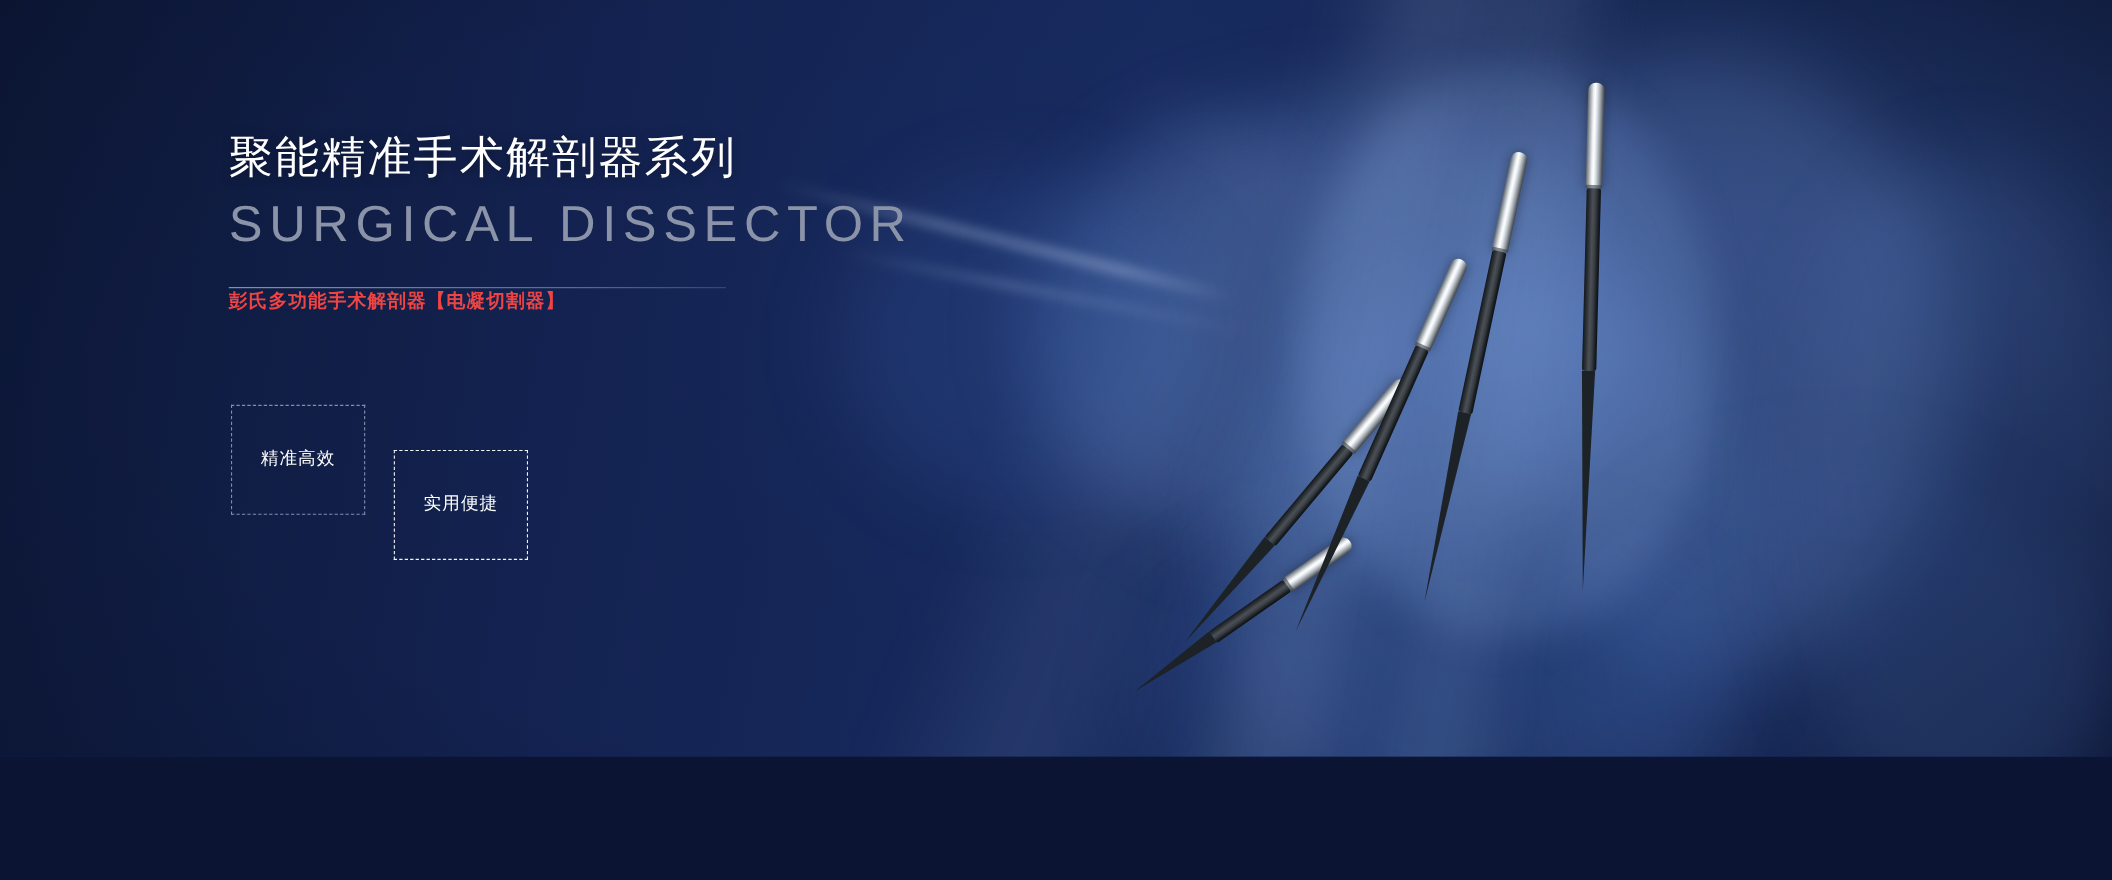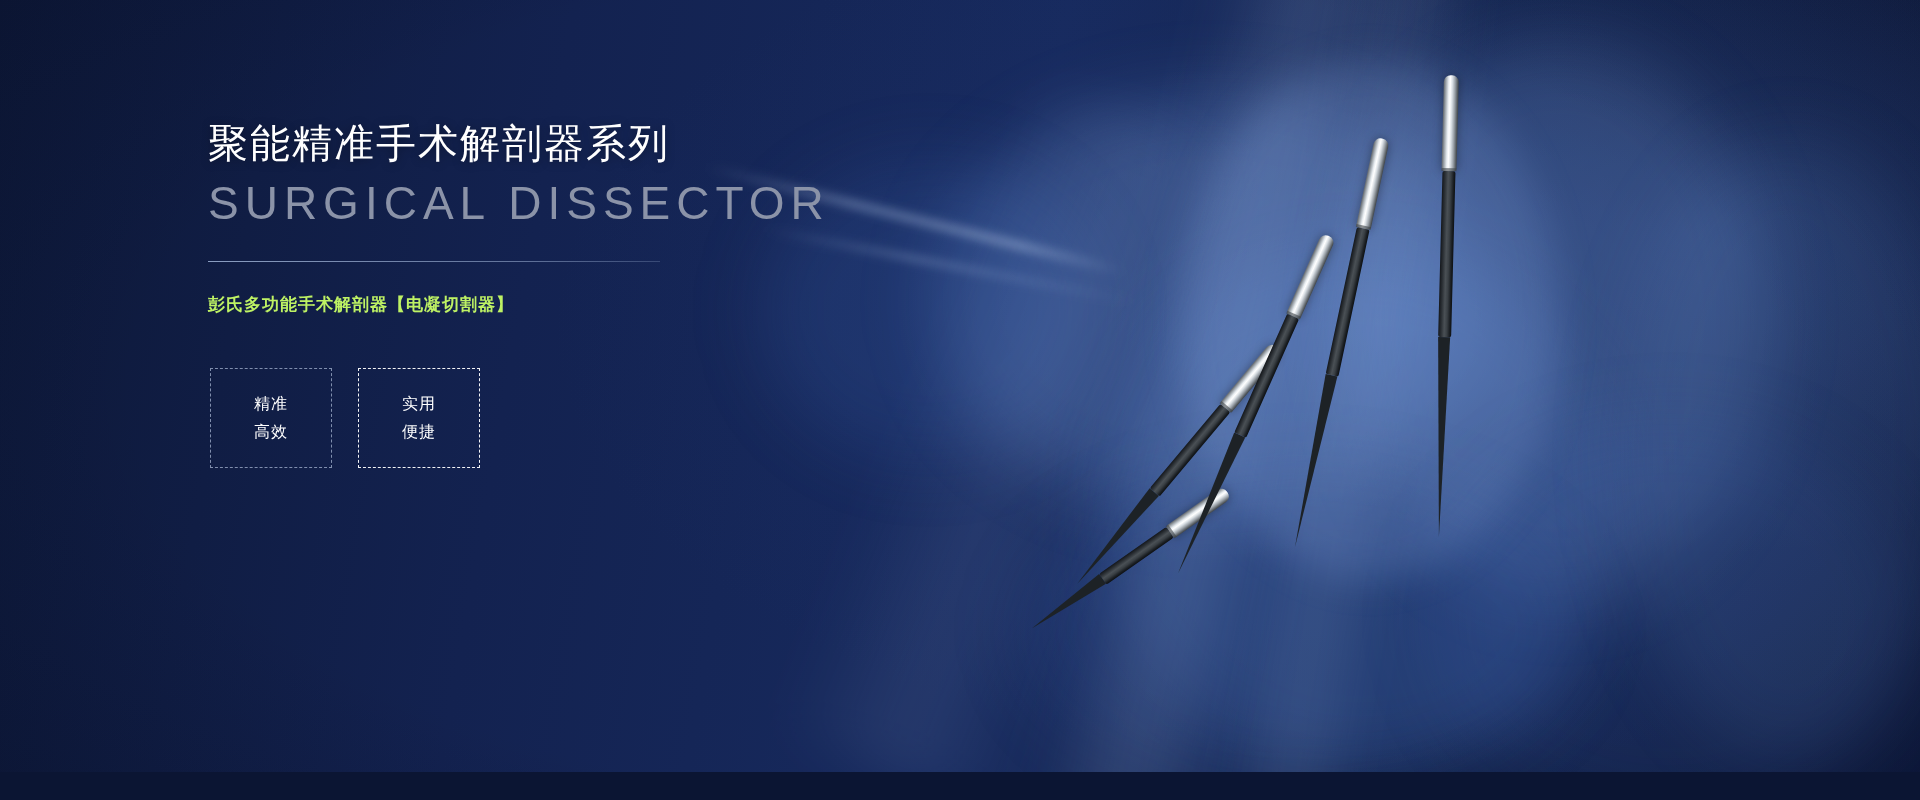--- a/index.html
+++ b/index.html
@@ -3,21 +3,21 @@
 <meta charset="utf-8">
 <style>
   html, body {
     margin: 0;
     padding: 0;
     background: #0b1533;
   }
   #banner {
     position: relative;
     width: 1920px;
-    height: 772px;
+    height: 688px;
     overflow: hidden;
     font-family: "Liberation Sans", "DejaVu Sans", sans-serif;
     background: #13224f;
   }
 
   
   .bg-base {
     position: absolute;
     inset: 0;
     background:
@@ -101,53 +101,53 @@
     letter-spacing: 6px;
     white-space: nowrap;
   }
   .divider {
     margin-top: 30px;
     width: 452px;
     height: 1px;
     background: linear-gradient(90deg, rgba(160,180,215,0.85) 0%, rgba(160,180,215,0.55) 70%, rgba(160,180,215,0.25) 100%);
   }
   .product-name {
-    margin-top: 31px;
     font-size: 17px;
-    color: #bef264;
+    color: #ef4444;
     font-weight: 700;
     letter-spacing: 1px;
     white-space: nowrap;
   }
 
   
   .features {
     position: absolute;
     left: 210px;
     top: 368px;
     display: flex;
     gap: 26px;
   }
   .feature-box {
     width: 120px;
     height: 98px;
     display: flex;
-    flex-direction: column;
+    flex-direction: row;
     align-items: center;
     justify-content: center;
     color: #ffffff;
     font-size: 16px;
     line-height: 1.75;
     letter-spacing: 1px;
   }
   .feature-box.dim {
     border: 1px dashed rgba(171,186,214,0.72);
   }
   .feature-box.bright {
     border: 1px dashed rgba(255,255,255,0.95);
+    margin-top: 41px;
   }
   .feature-line { display: block; }
 
   
   .instruments {
     position: absolute;
     left: 0; top: 0; right: 0; bottom: 0;
     pointer-events: none;
   }
   .tool {

